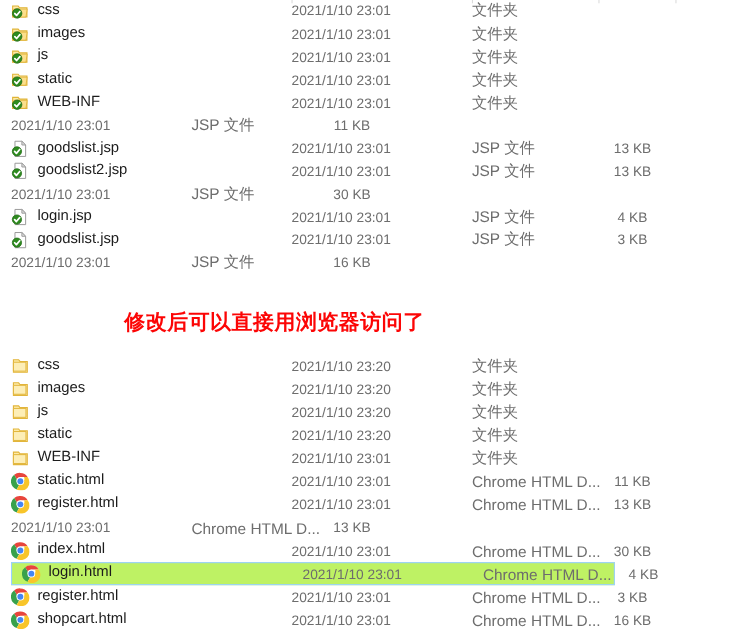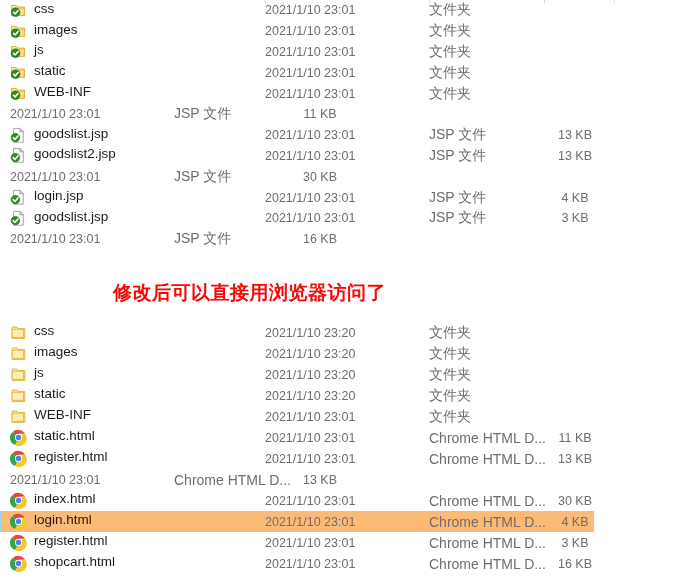--- a/index.html
+++ b/index.html
@@ -45,23 +45,24 @@
     position: relative;
     height: 20.8px;
     display: flex;
     align-items: center;
     padding-left: 10px;
     box-sizing: border-box;
   }
   #pane-bottom .row { height: 21.0px; }
 
   .row.selected {
-    background: #fdba74;
+    background: #bef264;
     border: 1px solid #99d1ff;
-    width: 594px;
+    width: 549px;
+    margin-left: 10px;
     padding-left: 0px;
     box-sizing: border-box;
   }
   .row.selected .cell-name { padding-left: 0; }
 
   .cell-name {
     display: flex;
     width: 255px;
     flex: 0 0 255px;
     font-size: 13.5px;

